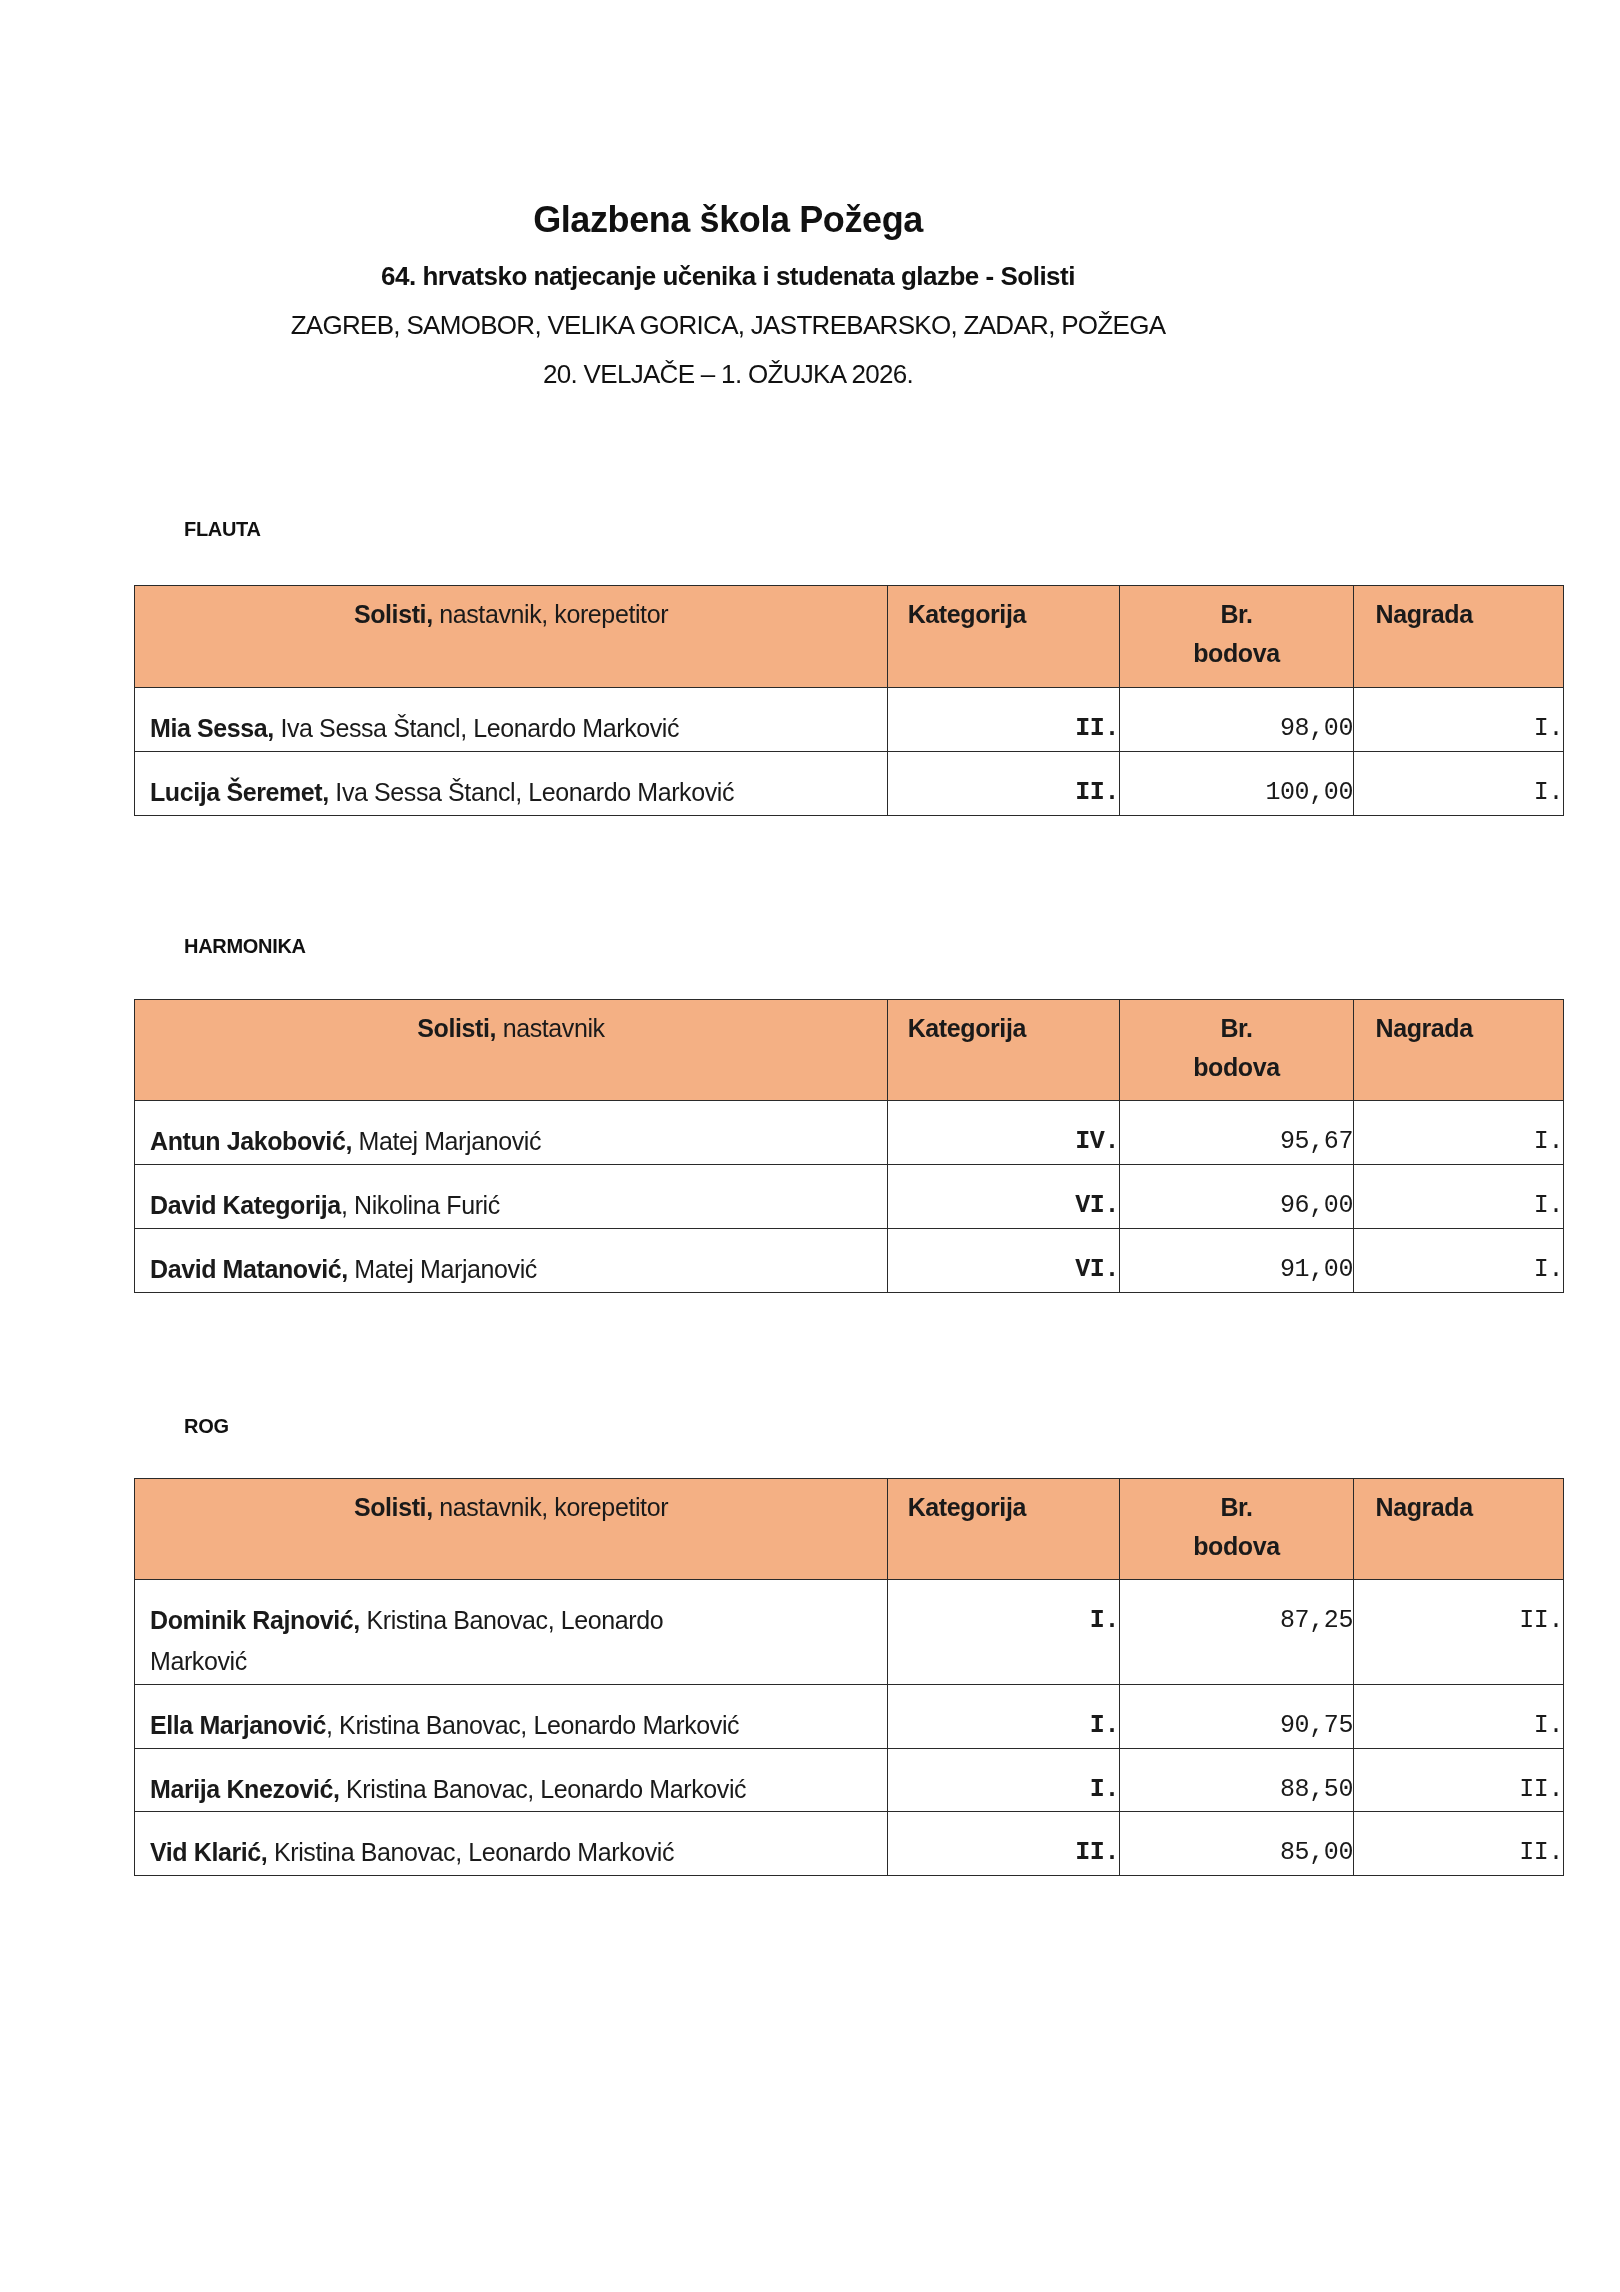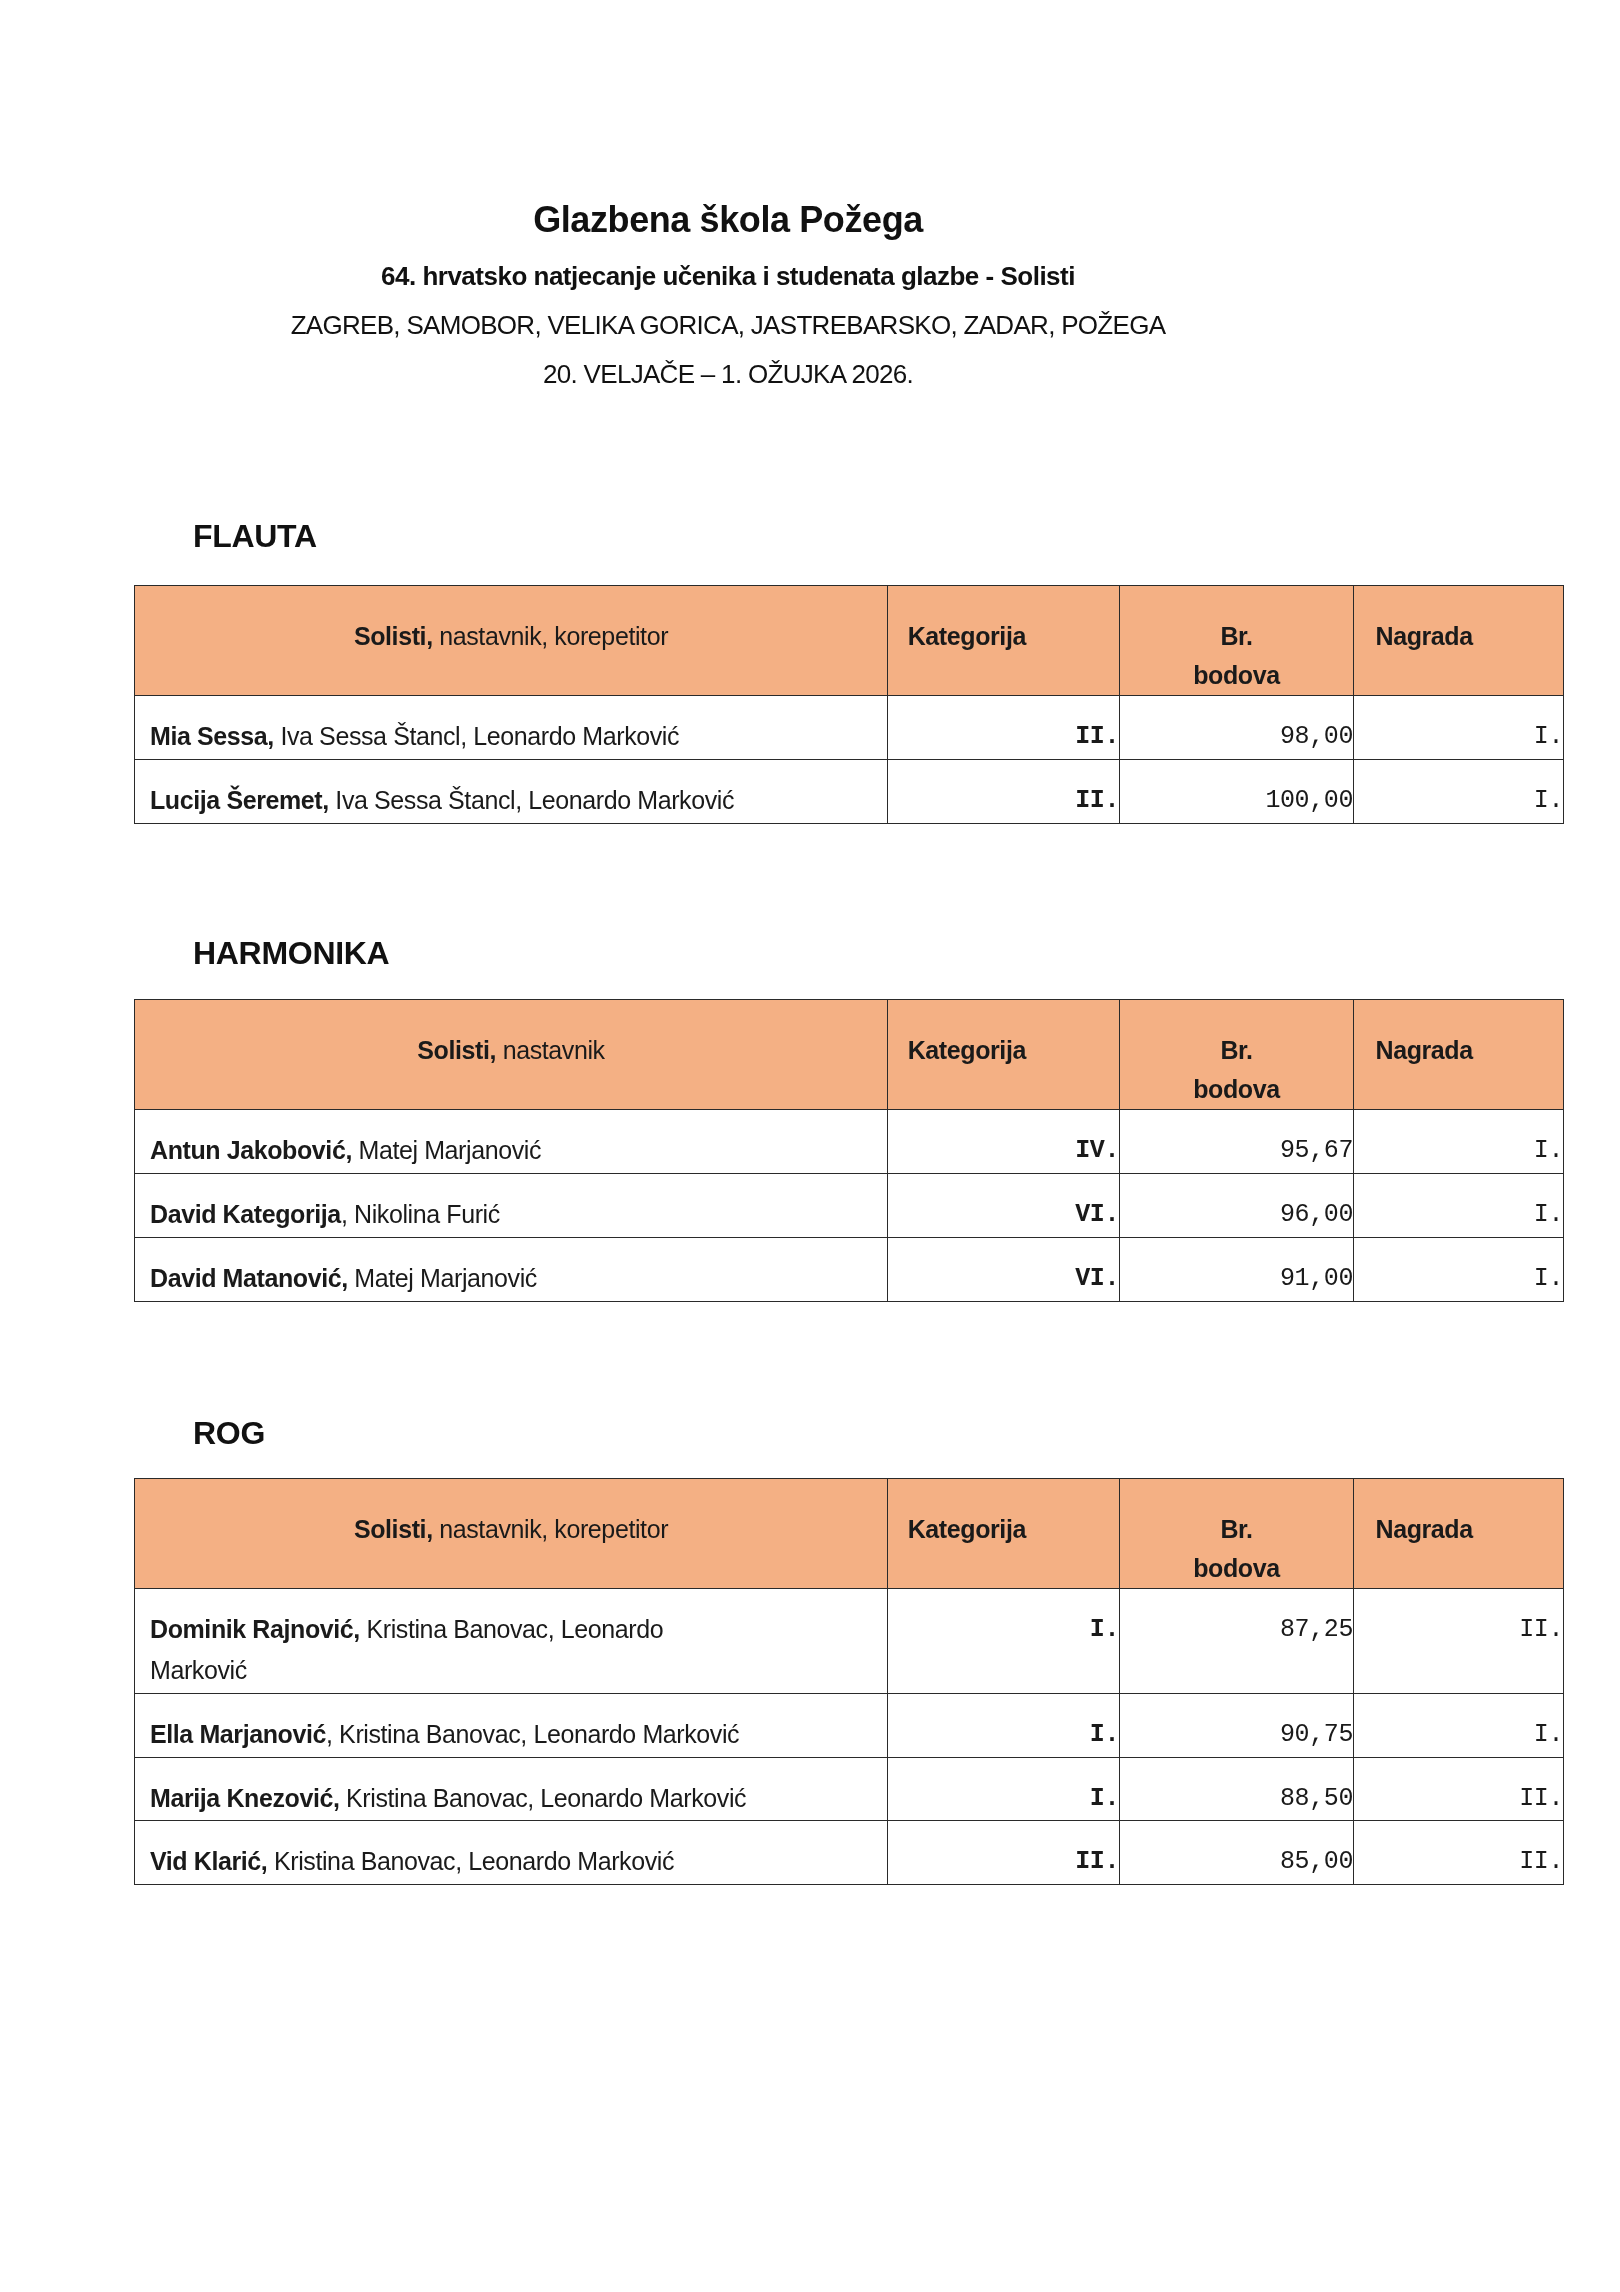--- a/index.html
+++ b/index.html
@@ -3,26 +3,26 @@
 <meta charset="utf-8">
 <style>
   html, body { margin:0; padding:0; background:#ffffff; }
   body { width:1620px; height:2293px; position:relative; overflow:hidden;
          font-family:"Liberation Sans", sans-serif; color:#111; }
   .hdr-line { position:absolute; left:0; width:1456px; text-align:center; white-space:nowrap; }
   .title { top:199px; font-size:36px; font-weight:bold; letter-spacing:-0.4px; }
   .subtitle { top:261px; font-size:26px; font-weight:bold; letter-spacing:-0.5px; }
   .cities { top:310px; font-size:26px; letter-spacing:-0.7px; }
   .dates { top:359px; font-size:26px; letter-spacing:-0.7px; }
-  .section-label { position:absolute; left:193px; font-size:32px; font-weight:bold; letter-spacing:-0.3px; }
+  .section-label { position:absolute; left:184px; font-size:20px; font-weight:bold; letter-spacing:-0.3px; }
   table.results { position:absolute; left:134px; width:1429px; border-collapse:collapse; table-layout:fixed; }
   table.results td, table.results th { border:1.8px solid #2a2a2a; padding:0; vertical-align:top; font-size:25px; letter-spacing:-0.4px; color:#1a1a1a; }
   table.results th { background:#F4B084; font-weight:normal; text-align:left; }
   col.c1 { width:753px; } col.c2 { width:232px; } col.c3 { width:234px; } col.c4 { width:210px; }
-  .th-inner { padding-top:31px; line-height:39px; }
+  .th-inner { padding-top:9px; line-height:39px; }
   .th-sol { text-align:center; }
   .th-kat { padding-left:19.7px; font-weight:bold; }
   .th-bod { text-align:center; font-weight:bold; }
   .th-nag { padding-left:21.5px; font-weight:bold; }
   .cell-inner { padding-top:19.7px; line-height:41px; }
   .cell-name { padding-left:15px; }
   .cell-center { text-align:right;font-family:Liberation Mono, monospace; }
   .bold { font-weight:bold; }
 </style>
 </head>

